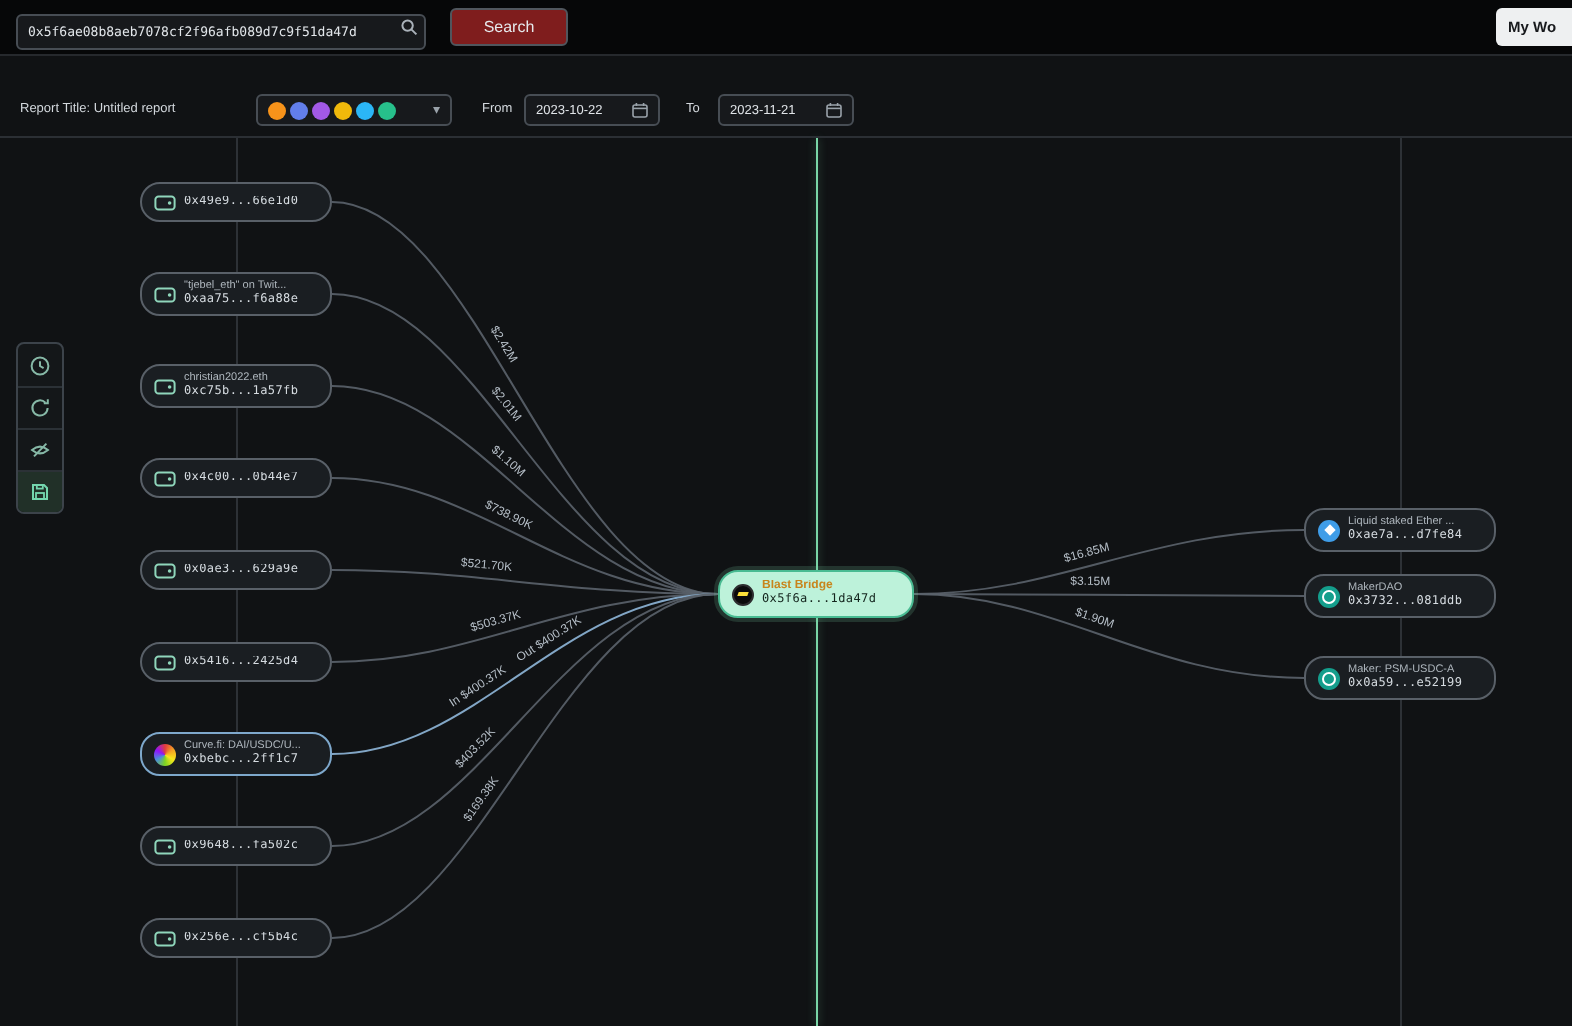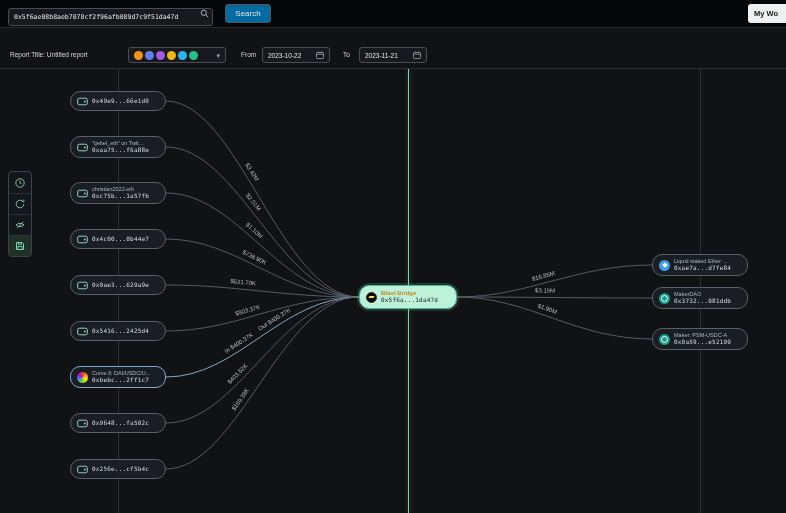--- a/index.html
+++ b/index.html
@@ -5,21 +5,21 @@
   * { margin:0; padding:0; box-sizing:border-box; }
   html,body { background:#000; }
   body { font-family:"Liberation Sans", sans-serif; }
   #app { position:relative; width:786px; height:513px; background:#101214; overflow:hidden; }
 
   
   .topbar { position:absolute; top:0; left:0; right:0; height:28px; background:#060708; border-bottom:1px solid #26292d; z-index:6; }
   .search-wrap { position:absolute; left:8px; top:5px; width:205px; height:18px; }
   .search-input { width:100%; height:100%; background:#17191c; border:1px solid #474d54; border-radius:3px; color:#e2e6ea; font-size:6.5px; padding:0 15px 0 5px; font-family:"DejaVu Sans Mono", monospace; outline:none; }
   .search-icon { position:absolute; right:4px; top:4px; line-height:0; }
-  .search-btn { position:absolute; left:225px; top:4px; width:46px; height:19px; background:#0369a1; border:1px solid #50565d; border-radius:3px; color:#e6e9ec; font-size:8px; font-family:"Liberation Sans",sans-serif; cursor:pointer; }
+  .search-btn { position:absolute; left:225px; top:4px; width:59px; height:19px; background:#7f1d1d; border:1px solid #50565d; border-radius:3px; color:#e6e9ec; font-size:8px; font-family:"Liberation Sans",sans-serif; cursor:pointer; }
   .ws-btn { position:absolute; left:748px; top:4px; width:62px; height:19px; background:#eef0f1; border:none; border-radius:3px; color:#17191c; font-size:7.5px; font-weight:bold; text-align:left; padding-left:6px; cursor:pointer; }
 
   
   .reportbar { position:absolute; top:44px; left:0; right:0; height:24px; z-index:6; }
   .report-title { position:absolute; left:10px; top:7px; font-size:6.5px; color:#d3d8dd; white-space:nowrap; }
   .chain-select { position:absolute; left:128px; top:3px; width:98px; height:16px; background:#17191c; border:1px solid #474d54; border-radius:3px; display:flex; align-items:center; padding:0 5px; cursor:pointer; }
   .chain-dot { width:9px; height:9px; border-radius:50%; display:inline-block; margin-right:2px; flex:0 0 auto; }
   .caret { margin-left:auto; color:#9aa2aa; font-size:7px; line-height:1; }
   .date-label { position:absolute; top:7px; font-size:6.5px; color:#d3d8dd; }
   .lbl-from { left:241px; } .lbl-to { left:343px; }

